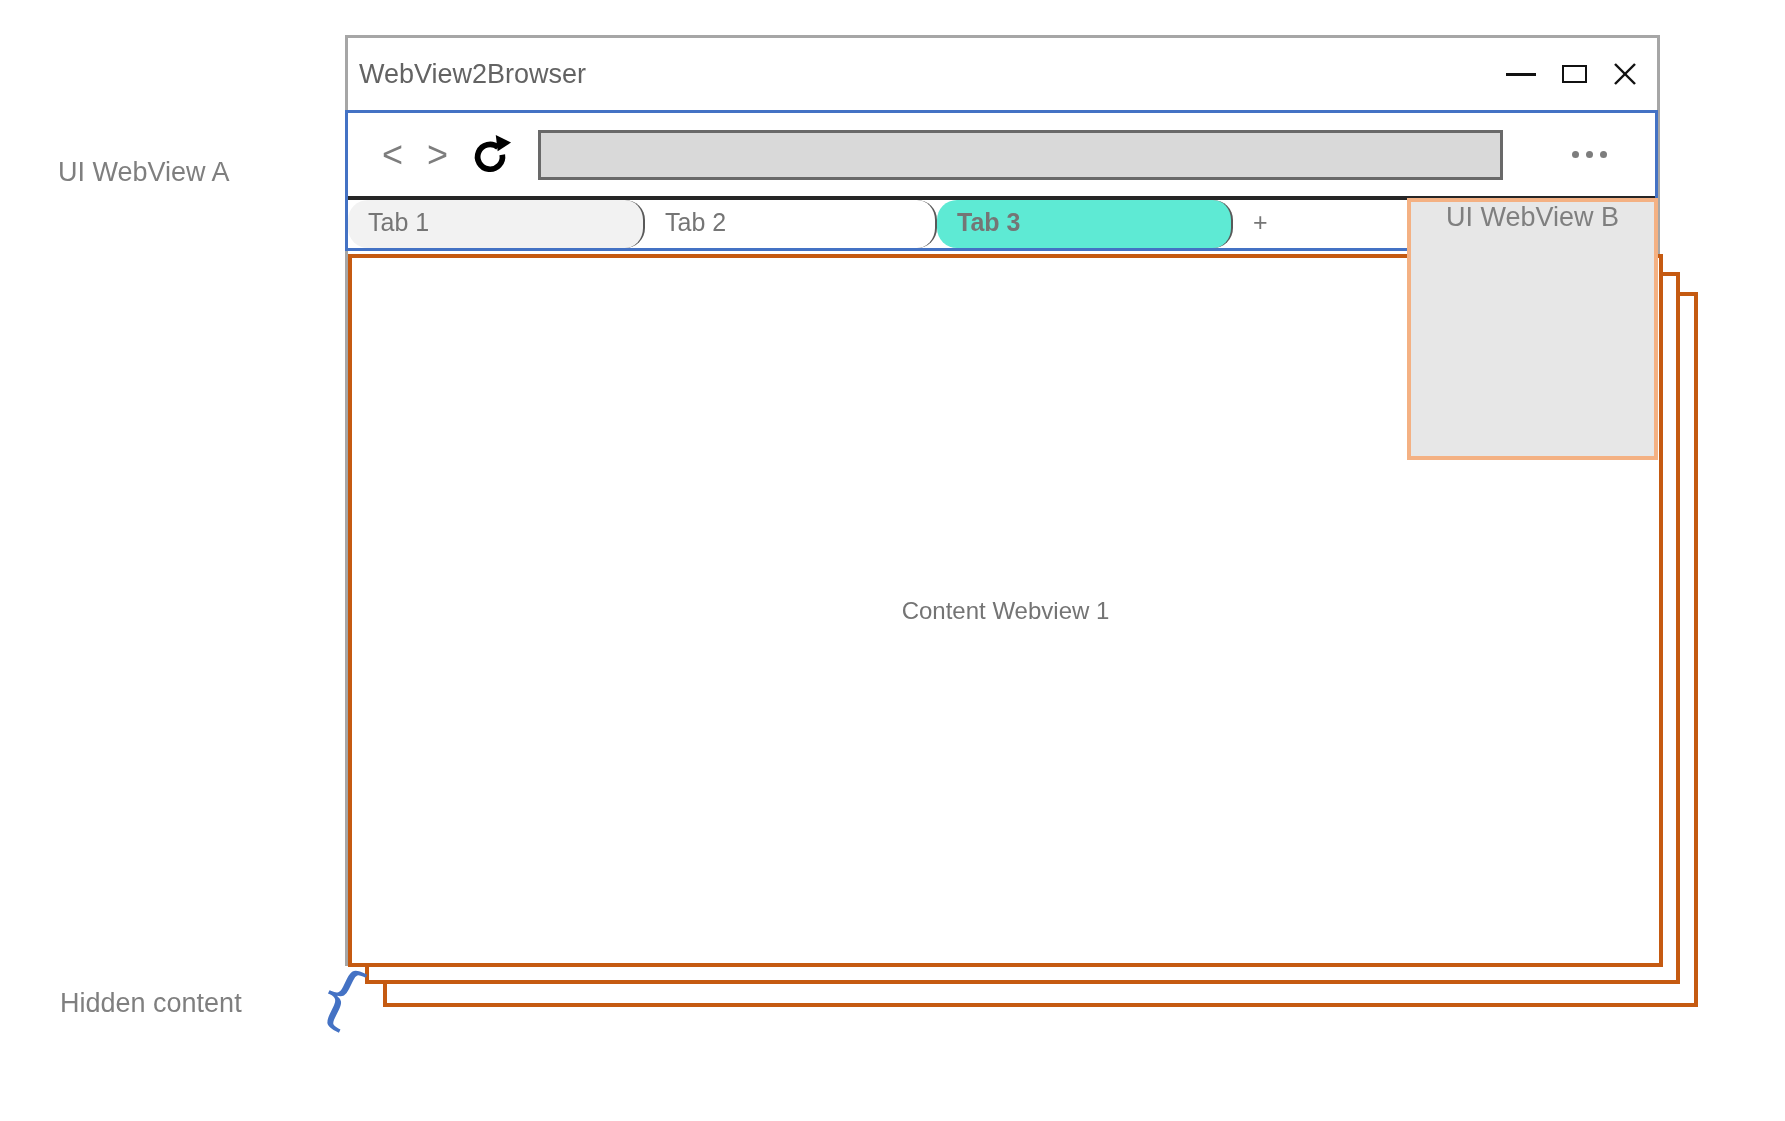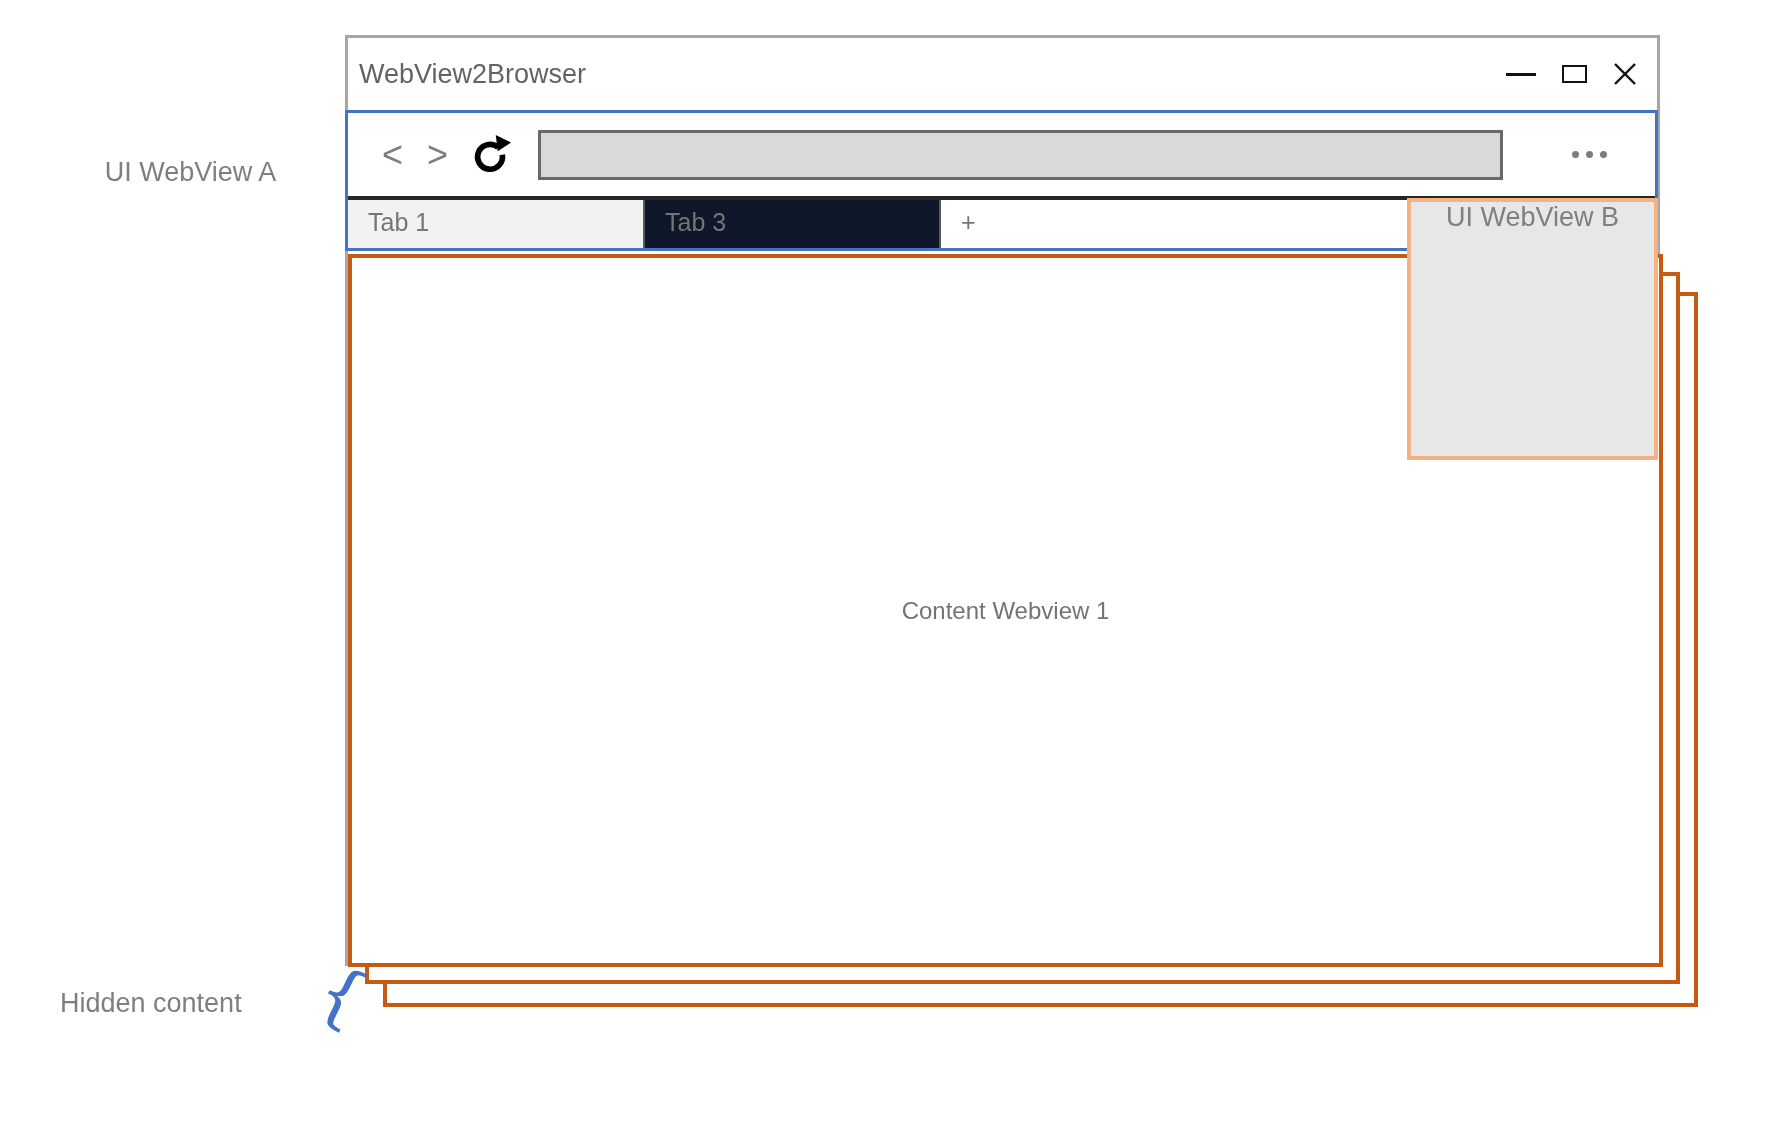--- a/index.html
+++ b/index.html
@@ -35,41 +35,41 @@
   .reload-btn{margin-left:22px;background:none;border:none;padding:0;display:flex;align-items:center;}
   .address{
     margin-left:26px;width:965px;height:50px;box-sizing:border-box;
     border:3px solid #696969;background:#D9D9D9;font-size:24px;color:#404040;padding:0 10px;
   }
   .menu-btn{margin-left:auto;margin-right:42px;display:flex;gap:7px;background:none;border:none;padding:6px;}
   .dot{width:7px;height:7px;border-radius:50%;background:#7d7d7d;}
   .tabrow{border-top:4px solid #262626;height:48px;display:flex;}
   .tab{
     box-sizing:border-box;border-right:2px solid #595959;padding-left:20px;
-    font-size:25px;color:#757575;line-height:45px;white-space:nowrap;overflow:hidden;
+    font-size:25px;color:#757575;line-height:45px;white-space:nowrap;overflow:hidden;border-radius:20px;
   }
   .tab-1{width:297px;background:#F2F2F2;}
   .tab-2{width:292px;background:#ffffff;}
-  .tab-3{width:296px;background:#0f172a;}
+  .tab-3{width:296px;background:#5eead4;font-weight:bold;}
   .tab-plus{flex:1;border-right:none;background:#ffffff;}
   
   .frame1{
     left:348px;top:254px;width:1315px;height:713px;z-index:5;
     display:flex;align-items:center;justify-content:center;
   }
   .content-label{font-size:24px;color:#747474;}
   
   .bbox{
     position:absolute;left:1407px;top:198px;width:251px;height:262px;z-index:6;
     box-sizing:border-box;border:4px solid #F4B183;background:#E7E7E7;
     display:flex;align-items:flex-start;justify-content:center;
   }
   .bbox-label{font-size:27px;color:#7f7f7f;}
   
-  .label-a{position:absolute;left:58px;top:157px;width:265px;text-align:center;
+  .label-a{position:absolute;left:58px;top:157px;width:265px;text-align:left;
     font-size:27px;color:#7f7f7f;z-index:7;}
   .hidden-label{position:absolute;left:60px;top:980px;font-size:27px;color:#7f7f7f;
     line-height:47px;z-index:7;}
   .brace{
     position:absolute;left:320px;top:960px;font-size:70px;color:#4472C4;
     font-family:"DejaVu Serif", serif;transform:rotate(26deg);z-index:7;line-height:1;
   }
 </style>
 </head>
 <body>
@@ -103,20 +103,21 @@
     </button>
     <input class="address" type="text" readonly="" value="" style="">
     <button class="menu-btn">
       <span class="dot"></span>
       <span class="dot"></span>
       <span class="dot"></span>
     </button>
   </div>
   <div class="tabrow">
     <div class="tab tab-1">Tab 1</div>
+    <div class="tab tab-2">Tab 2</div>
     <div class="tab tab-3">Tab 3</div>
     <div class="tab tab-plus">+</div>
   </div>
 </div>
 
 <div class="frame frame1">
   <span class="content-label">Content Webview 1</span>
 </div>
 
 <div class="bbox">

